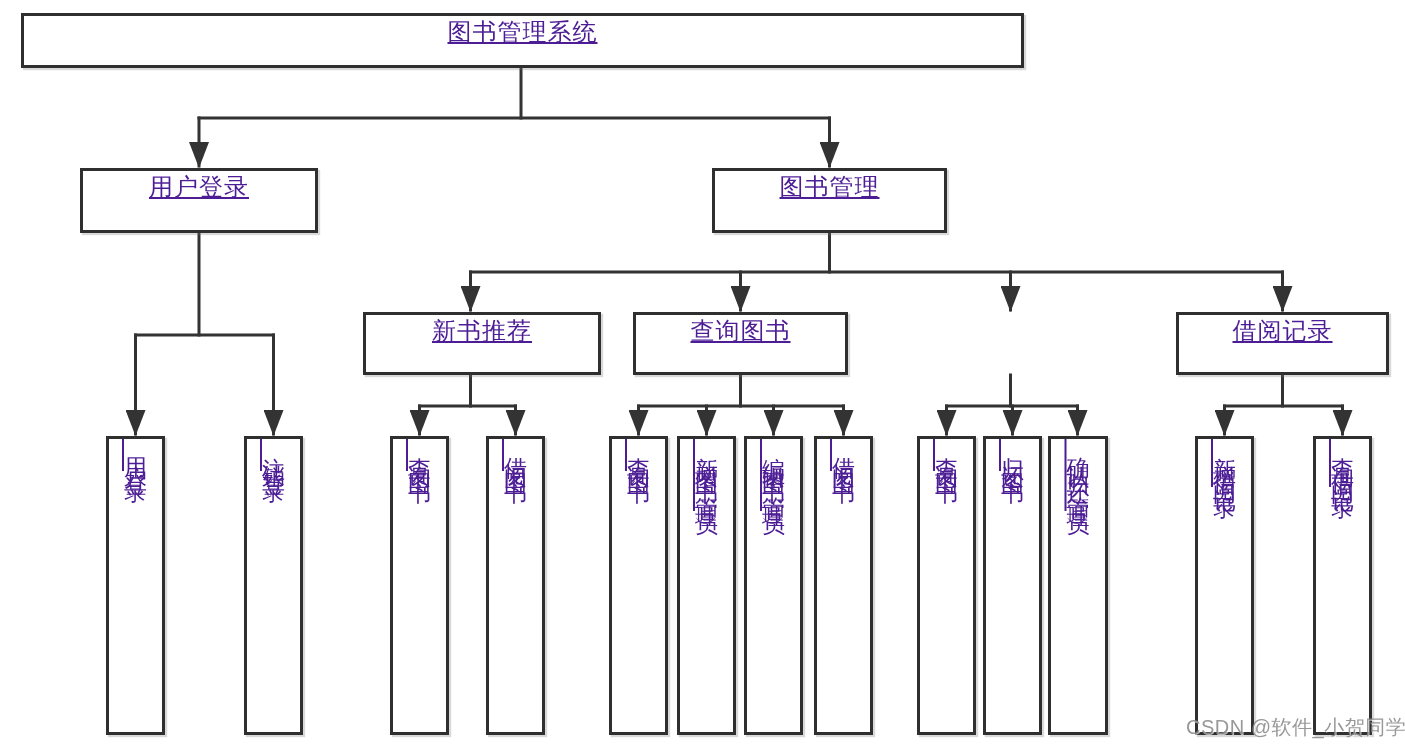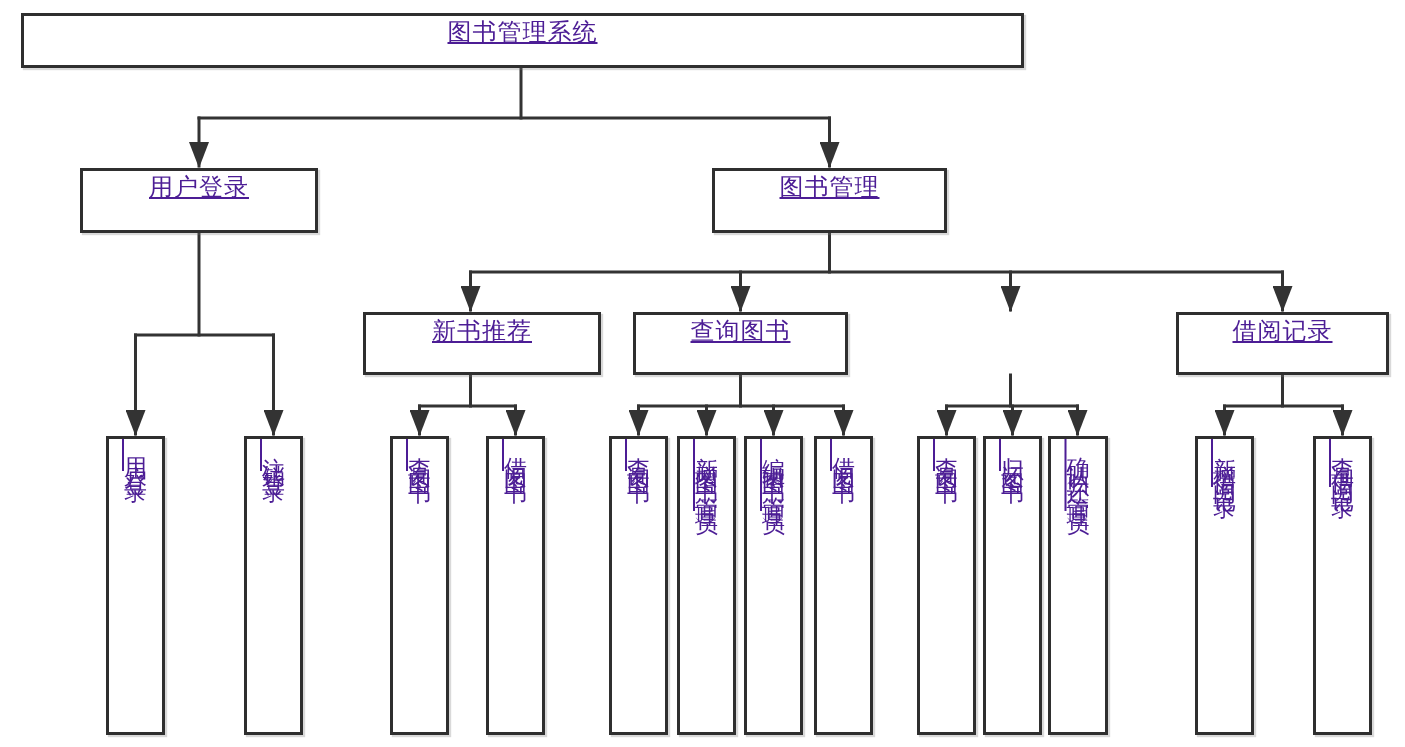--- a/index.html
+++ b/index.html
@@ -153,14 +153,15 @@
     <span>确认归还（管理员）</span>
   </div>
 
   <div class="box vbox" style="left:1195px; top:436px; width:59px; height:299px;">
     <span>新增借阅记录</span>
   </div>
   <div class="box vbox" style="left:1313px; top:436px; width:59px; height:299px;">
     <span>查询借阅记录</span>
   </div>
 
+  <div class="watermark">CSDN @软件_小贺同学</div>
 
 </div>
 
 </body></html>

